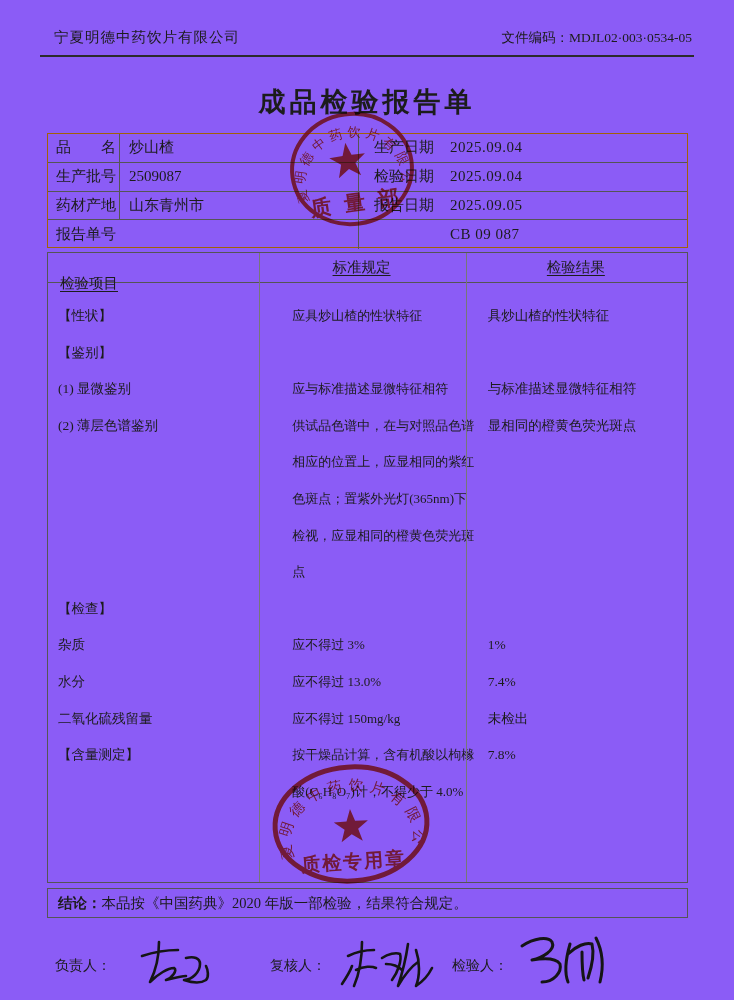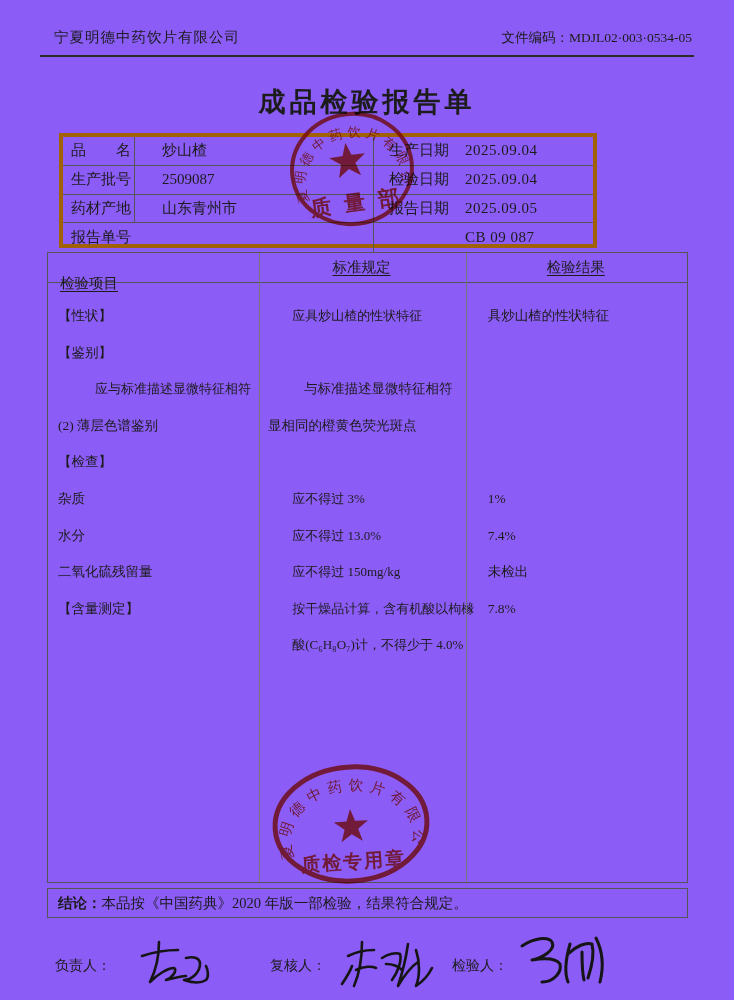--- a/index.html
+++ b/index.html
@@ -13,26 +13,26 @@
   .abs { position:absolute; }
 
   
   .co-name { left:54px; top:28px; font-size:14.5px; letter-spacing:1px; }
   .doc-code { right:42px; top:29px; font-size:13.5px; }
   .head-rule { left:40px; top:55px; width:654px; border-top:2px solid #2b2b2b; }
   .doc-title { left:0; top:84px; width:100%; text-align:center;
     font-size:27px; font-weight:bold; letter-spacing:4px; }
 
   
-  .info-table { left:47px; top:133px; width:538px; height:115px; border:4px solid #a16207;margin-left:12px; }
+  .info-table { left:47px; top:133px; width:641px; height:115px; border:1px solid #a16207; }
   .info-row { position:relative; height:28.75px; display:flex; align-items:center; font-size:15px; }
   .info-row.bb { border-bottom:1px solid #555; }
   .i-label { padding-left:8px; width:71px; }
   .i-label.wide { width:180px; }
-  .i-value { padding-left:28px; flex:1; }
+  .i-value { padding-left:10px; flex:1; }
   .i-right { position:absolute; left:310px; top:0; height:100%; display:flex; align-items:center; }
   .i-rlabel { padding-left:16px; width:92px; }
   .i-rvalue { letter-spacing:0.5px; }
   .v-div-118 { left:71px; top:0; height:86.25px; border-left:1px solid #555; }
   .v-div-357 { left:310px; top:0; height:115px; border-left:1px solid #555; }
 
   
   .main-table { left:47px; top:252px; width:641px; height:631px; border:1px solid #555; }
   .mt-div1 { left:211px; top:0; height:629px; border-left:1px solid #777; }
   .mt-div2 { left:418px; top:0; height:629px; border-left:1px solid #777; }
@@ -118,25 +118,27 @@
         <div class="c1">【性状】</div>
         <div class="c2">应具炒山楂的性状特征</div>
         <div class="c3">具炒山楂的性状特征</div>
       </div>
       <div class="mt-row">
         <div class="c1">【鉴别】</div>
         <div class="c2"></div>
         <div class="c3"></div>
       </div>
       <div class="mt-row">
+        <div class="c1">(1) 显微鉴别</div>
         <div class="c2">应与标准描述显微特征相符</div>
         <div class="c3">与标准描述显微特征相符</div>
       </div>
       <div class="mt-row">
         <div class="c1">(2) 薄层色谱鉴别</div>
+        <div class="c2">供试品色谱中，在与对照品色谱相应的位置上，应显相同的紫红色斑点；置紫外光灯(365nm)下检视，应显相同的橙黄色荧光斑点</div>
         <div class="c3">显相同的橙黄色荧光斑点</div>
       </div>
       <div class="mt-row">
         <div class="c1">【检查】</div>
         <div class="c2"></div>
         <div class="c3"></div>
       </div>
       <div class="mt-row">
         <div class="c1">杂质</div>
         <div class="c2">应不得过 3%</div>

